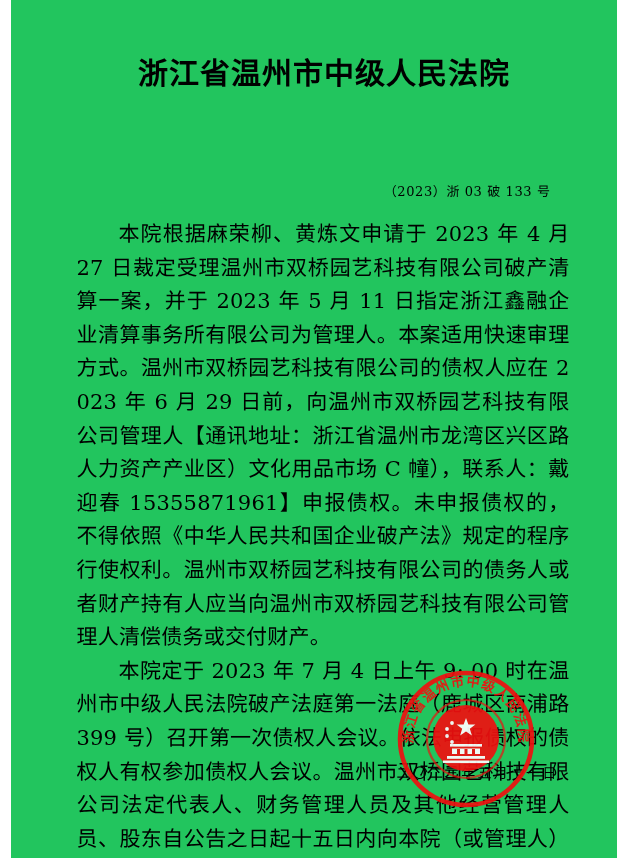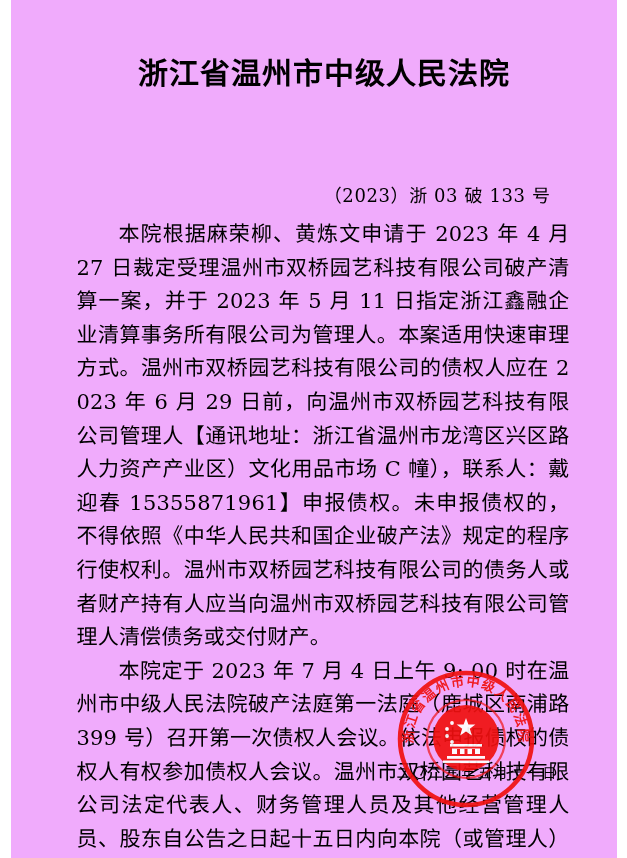--- a/index.html
+++ b/index.html
@@ -10,21 +10,21 @@
   }
   body {
     font-family: "DejaVu Serif", "Liberation Serif", serif;
     color: #000000;
   }
   .page {
     position: relative;
     width: 606px;
     height: 858px;
     margin: 0 auto;
-    background: #f0abfc;
+    background: #22c55e;
     overflow: hidden;
     box-sizing: border-box;
   }
 
   
   .doc-title {
     position: absolute;
     left: 0;
     top: 56px;
     width: 627px;
@@ -47,21 +47,21 @@
     text-indent: 14px;
     line-height: 1.25;
     font-family: "DejaVu Serif", "Liberation Serif", serif;
   }
 
   
   .case-number {
     position: absolute;
     right: 66px;
     top: 181px;
-    font-size: 18px;
+    font-size: 13px;
     letter-spacing: 0.6px;
     white-space: nowrap;
   }
 
   
   .body-text {
     position: absolute;
     left: 66px;
     top: 218px;
     width: 497px;

